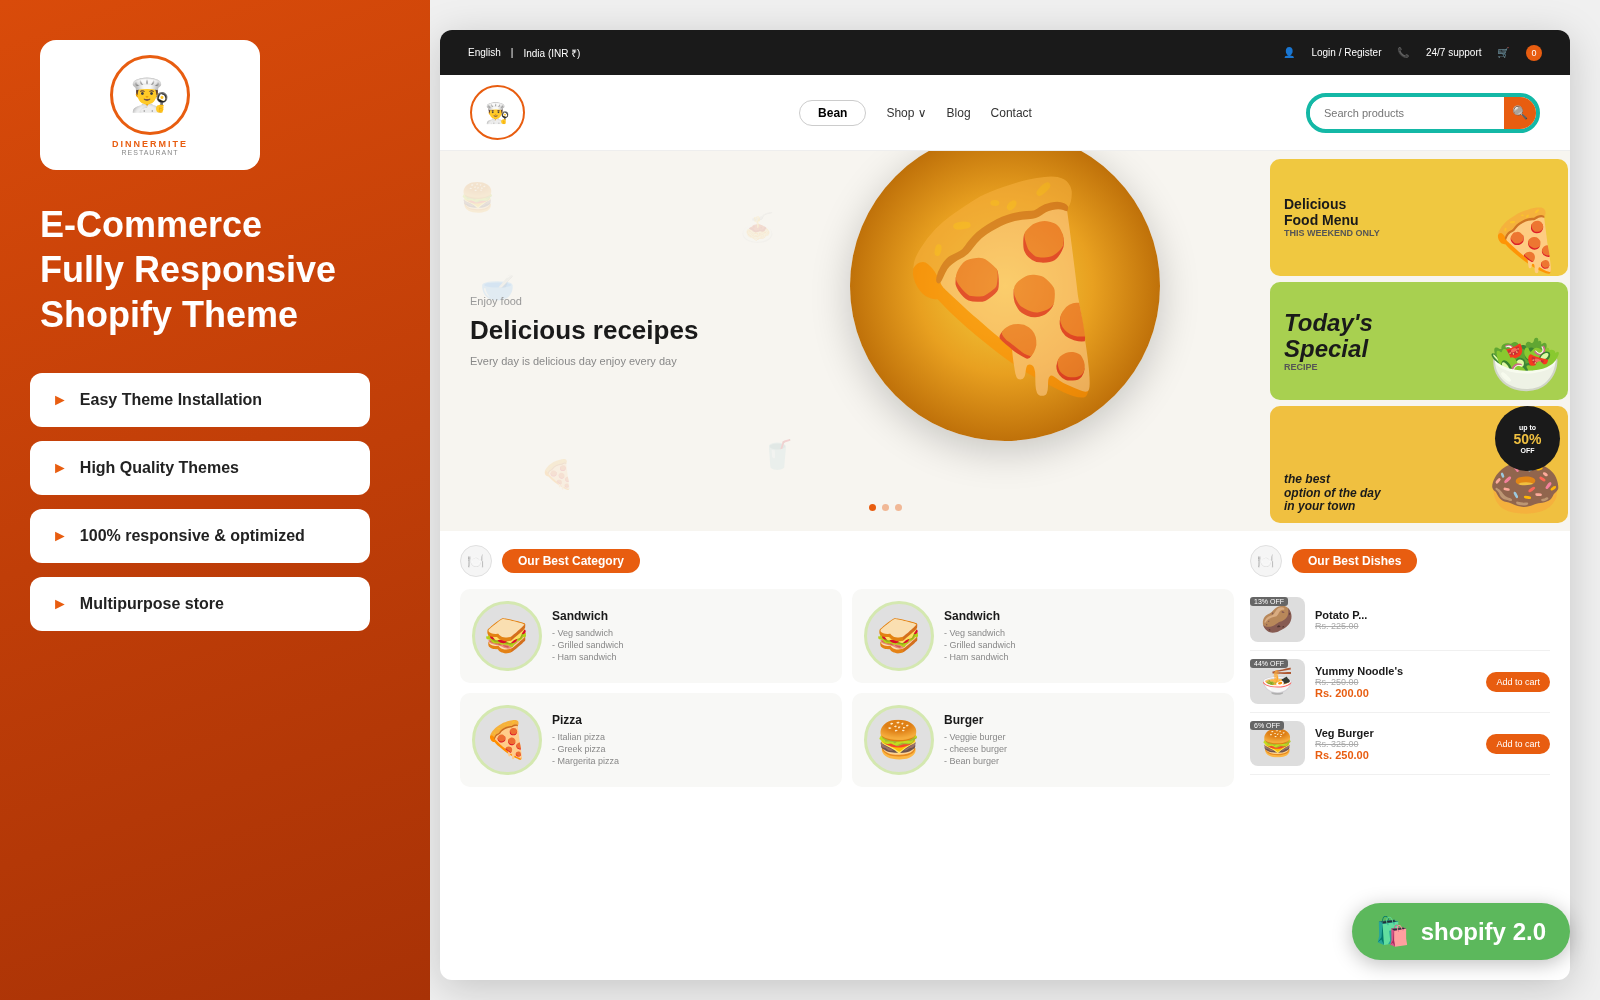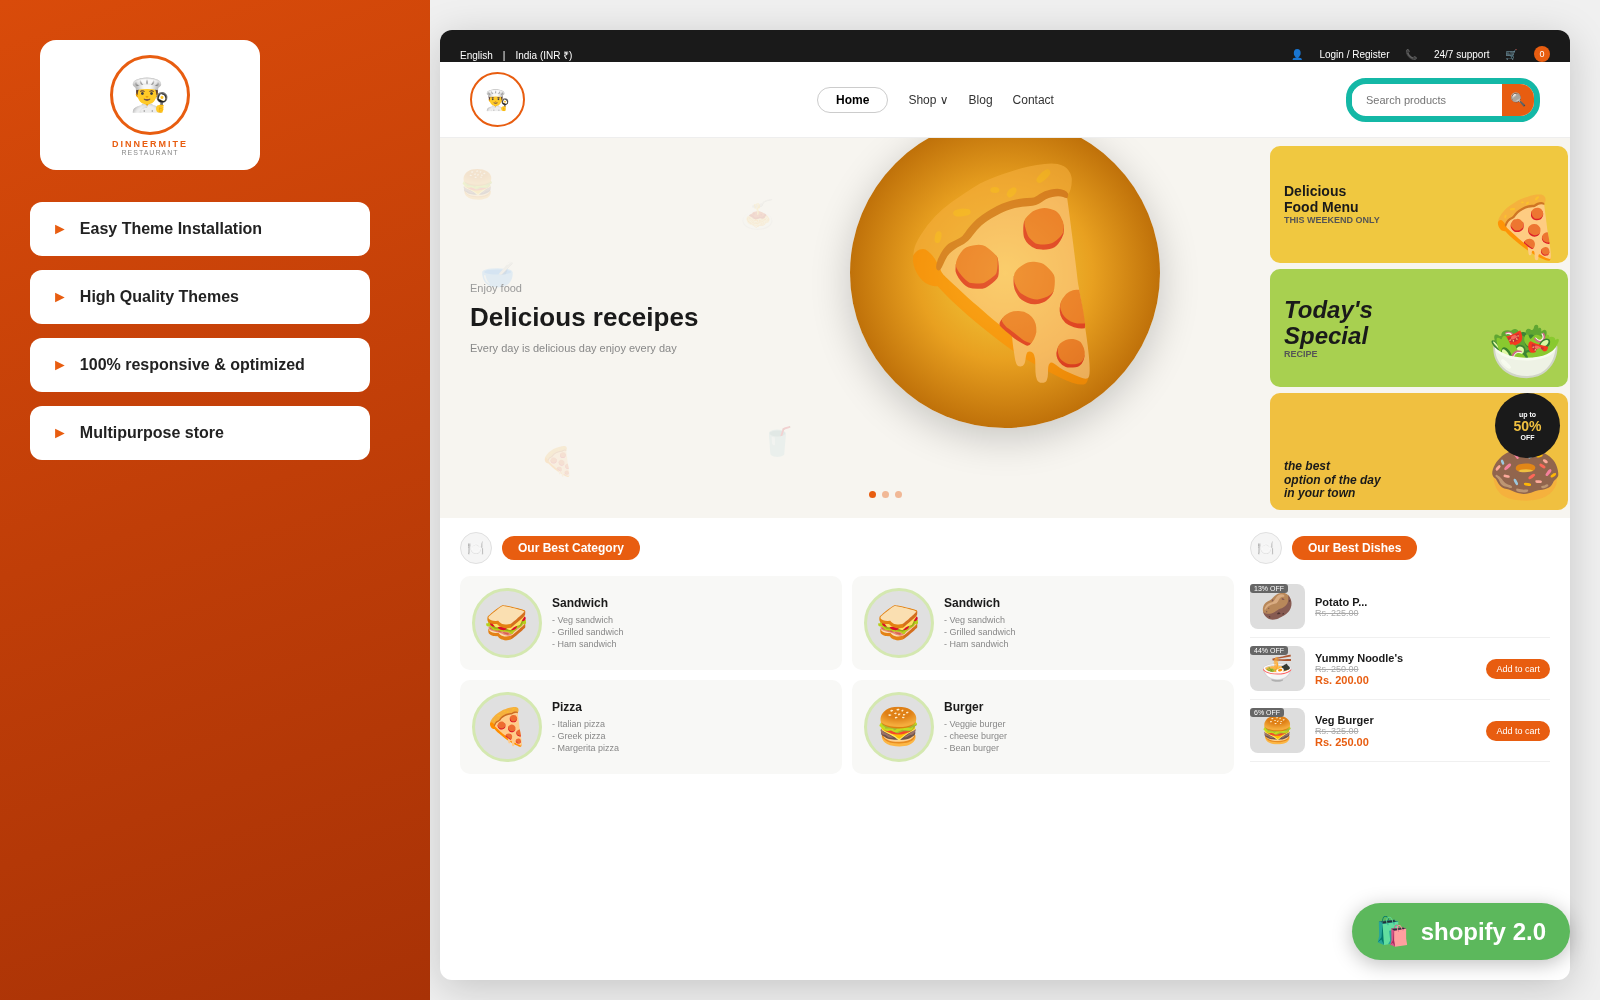--- a/index.html
+++ b/index.html
@@ -121,25 +121,25 @@
       overflow: hidden;
       box-shadow: 0 8px 40px rgba(0,0,0,0.18);
       display: flex;
       flex-direction: column;
     }
 
     
     .browser-topbar {
       background: #1a1a1a;
       color: white;
-      height: 32px;
-      display: flex;
-      align-items: flex-end;
+      height: 45px;
+      display: flex;
+      align-items: center;
       justify-content: space-between;
-      padding: 0 20px;
+      padding: 0 28px;
       font-size: 10px;
     }
 
     .topbar-left {
       display: flex;
       align-items: center;
       gap: 10px;
     }
 
     .topbar-right {
@@ -186,23 +186,24 @@
 
     .nav-item {
       font-size: 12px;
       color: #333;
       cursor: pointer;
     }
 
     .search-bar {
       display: flex;
       align-items: center;
-      border: 6px solid #14b8a6;
+      border: 4px solid #14b8a6;
       border-radius: 20px;
       overflow: hidden;
+      gap: 44px;
     }
 
     .search-input {
       border: none;
       padding: 5px 14px;
       font-size: 11px;
       color: #999;
       width: 150px;
       outline: none;
     }
@@ -604,20 +605,23 @@
   <div class="logo-card">
     <div class="logo-inner">
       <div class="logo-circle">
         <span class="logo-chef-icon">👨‍🍳</span>
       </div>
       <div class="logo-text">DINNERMITE</div>
       <div class="logo-sub">RESTAURANT</div>
     </div>
   </div>
 
+  <div class="main-headline">
+    E-Commerce<br>Fully Responsive<br>Shopify Theme
+  </div>
 
   <div class="feature-item">
     <span class="feature-arrow">►</span>
     <span class="feature-label">Easy Theme Installation</span>
   </div>
 
   <div class="feature-item">
     <span class="feature-arrow">►</span>
     <span class="feature-label">High Quality Themes</span>
   </div>
@@ -650,21 +654,21 @@
         <span>🛒</span>
         <span style="background:#e85d10;border-radius:50%;width:16px;height:16px;display:inline-flex;align-items:center;justify-content:center;font-size:9px;">0</span>
       </div>
     </div>
 
     <div class="site-header">
       <div class="site-logo-small">
         <span>👨‍🍳</span>
       </div>
       <nav class="site-nav">
-        <span class="nav-home">Home</span>
+        <span class="nav-home">Bean</span>
         <span class="nav-item">Shop ∨</span>
         <span class="nav-item">Blog</span>
         <span class="nav-item">Contact</span>
       </nav>
       <div class="search-bar">
         <input class="search-input" type="text" placeholder="Search products" style="">
         <button class="search-btn">🔍</button>
       </div>
     </div>
 

